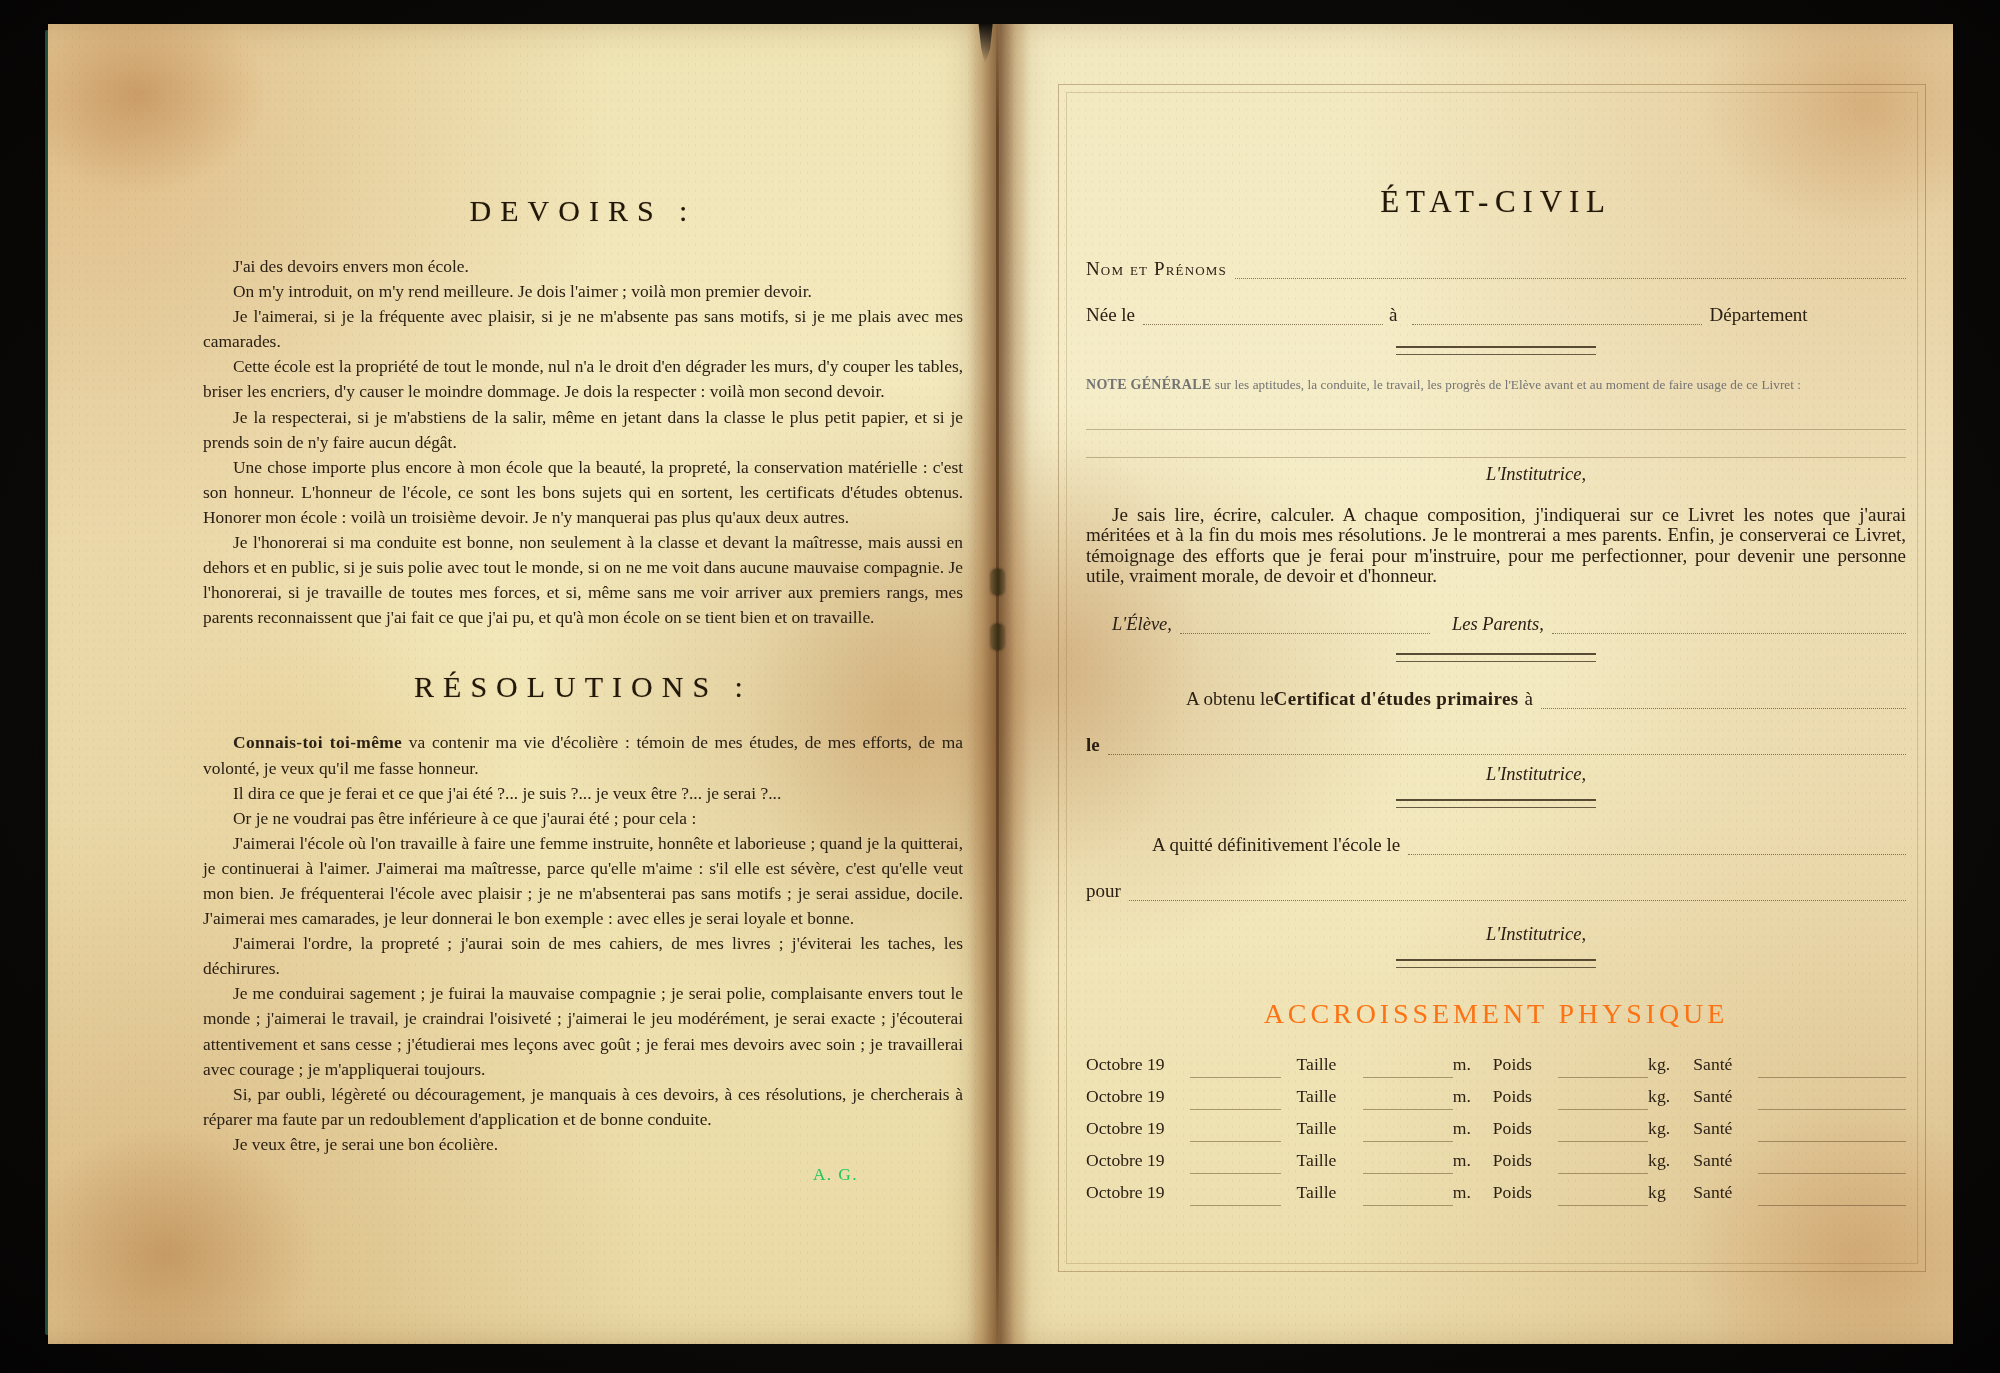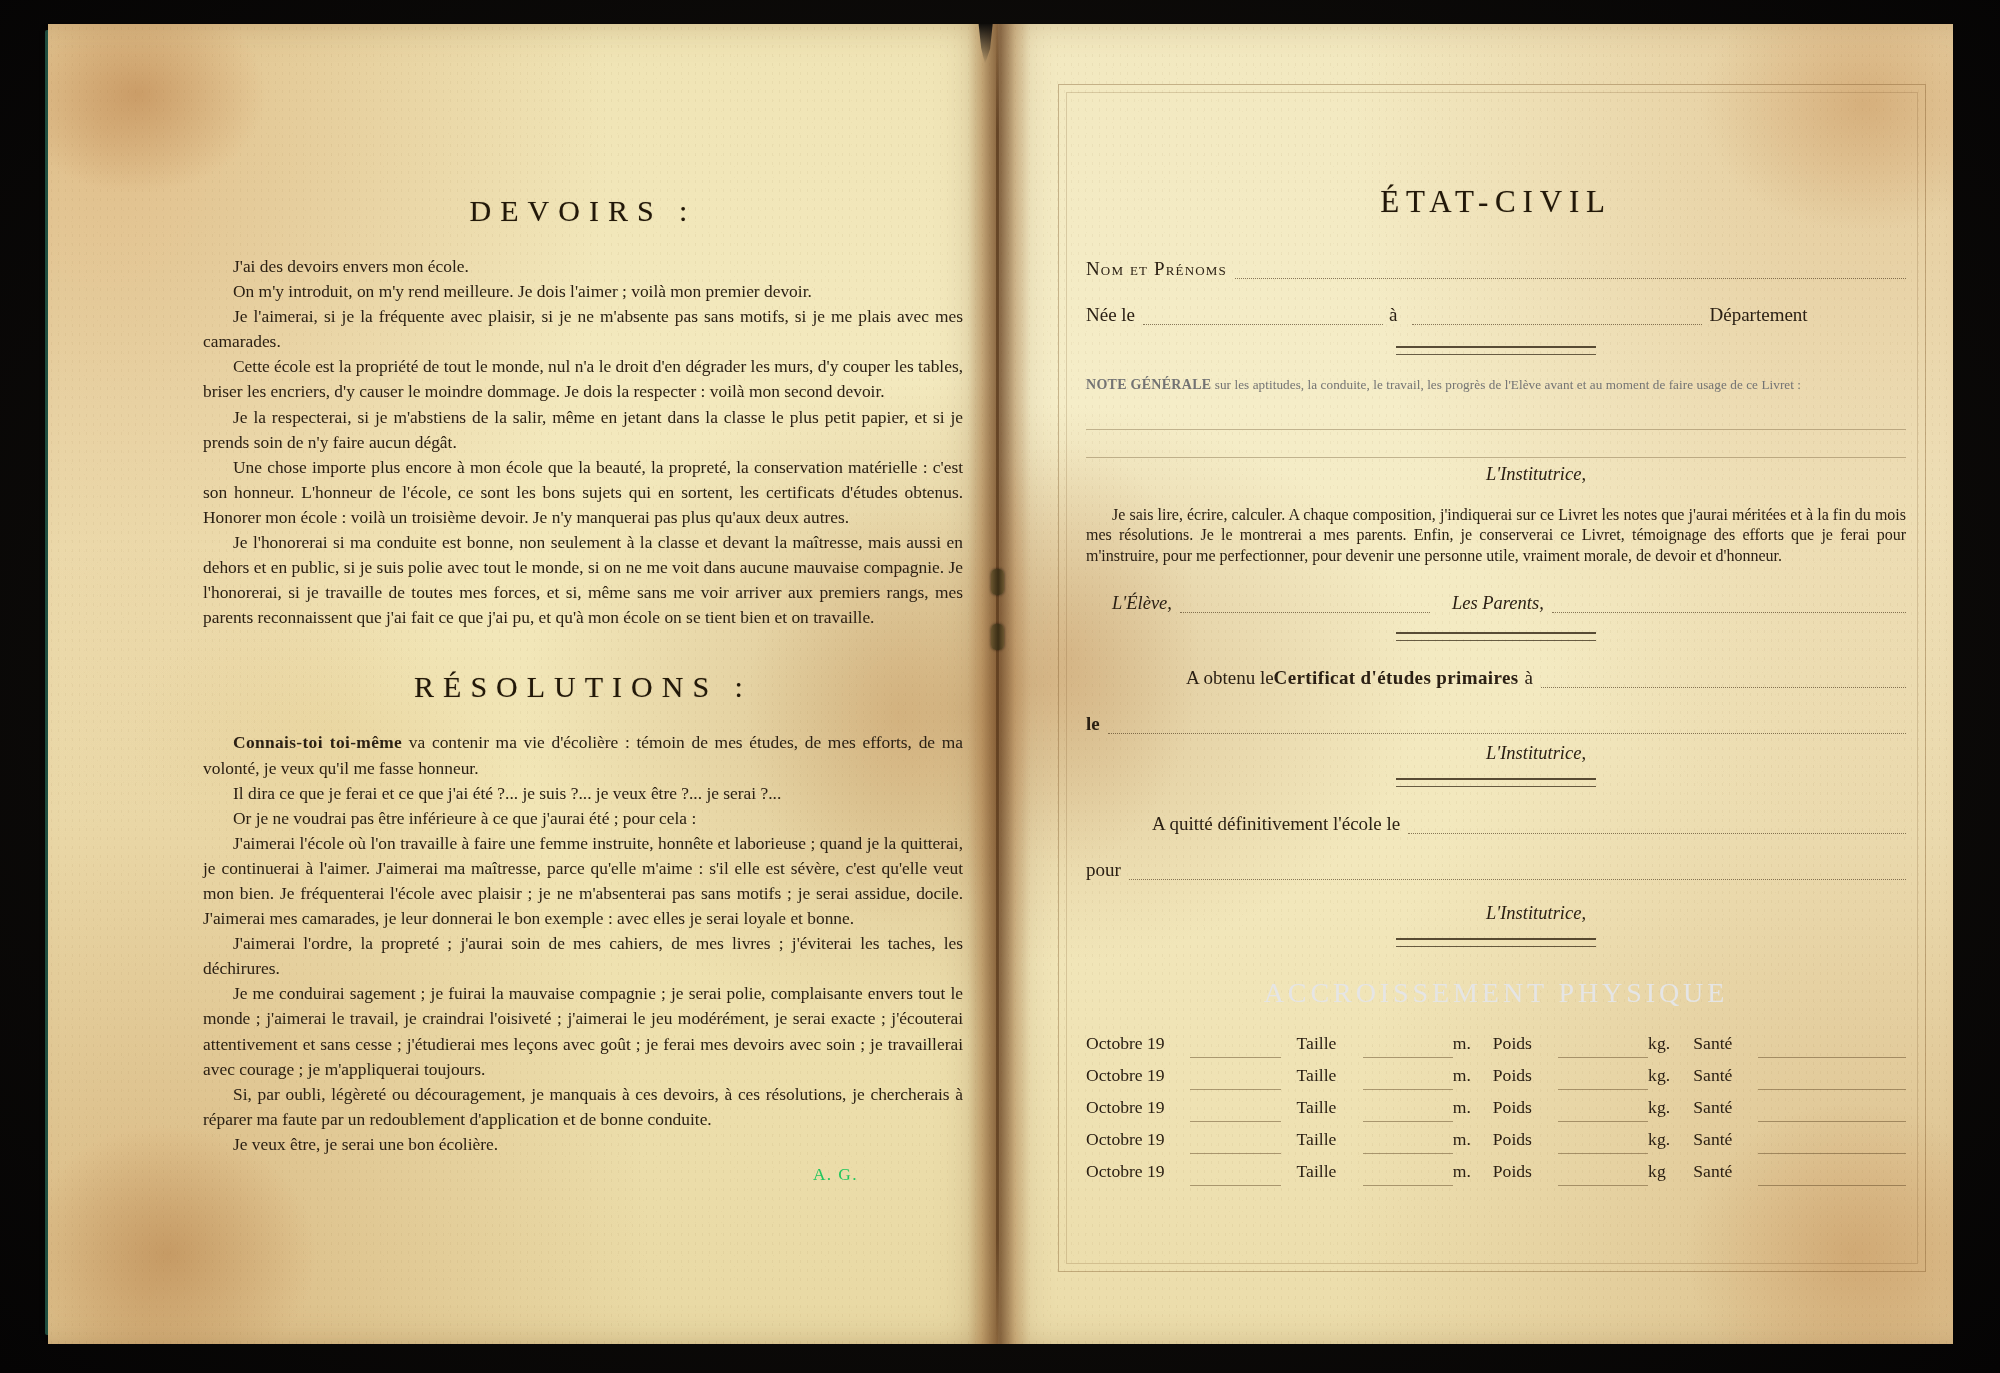--- a/index.html
+++ b/index.html
@@ -95,25 +95,25 @@
         border-bottom:1px dotted rgba(70,50,24,.62);}
 
   .note{font-size:13.2px;line-height:19px;letter-spacing:.005em;color:#737373;}
   .blanks{margin-top:2px;}
   .blanks div{border-bottom:1px solid rgba(92,66,32,.34);height:27px;}
 
   .ital{font-style:italic;font-size:18.5px;color:#2b2014;}
   .dbl{height:6px;border-top:2.4px solid rgba(45,32,14,.78);
        border-bottom:1.3px solid rgba(45,32,14,.70);}
 
-  .para{font-size:16px;line-height:20.4px;text-align:justify;color:#2b2014;}
+  .para{font-size:19px;line-height:20.4px;text-align:justify;color:#2b2014;}
   .para .ind{text-indent:26px;display:block;}
 
   h3.hd2{margin:16px;font-weight:400;letter-spacing:.14em;font-size:28px;
-         text-align:center;color:#e5e5e5;}
+         text-align:center;color:#f97316;}
 
   table.grow{width:100%;border-collapse:collapse;font-size:17.6px;color:#2b2014;}
   table.grow td{padding:8px 0 3px;vertical-align:bottom;white-space:nowrap;}
   table.grow td.u{border-bottom:1px solid rgba(85,60,28,.45);width:11%;}
   table.grow td.u2{border-bottom:1px solid rgba(85,60,28,.45);width:18%;}
   table.grow td.lbl2{padding-right:6px;padding-left:16px;}
 </style>
 </head>
 <body>
 

